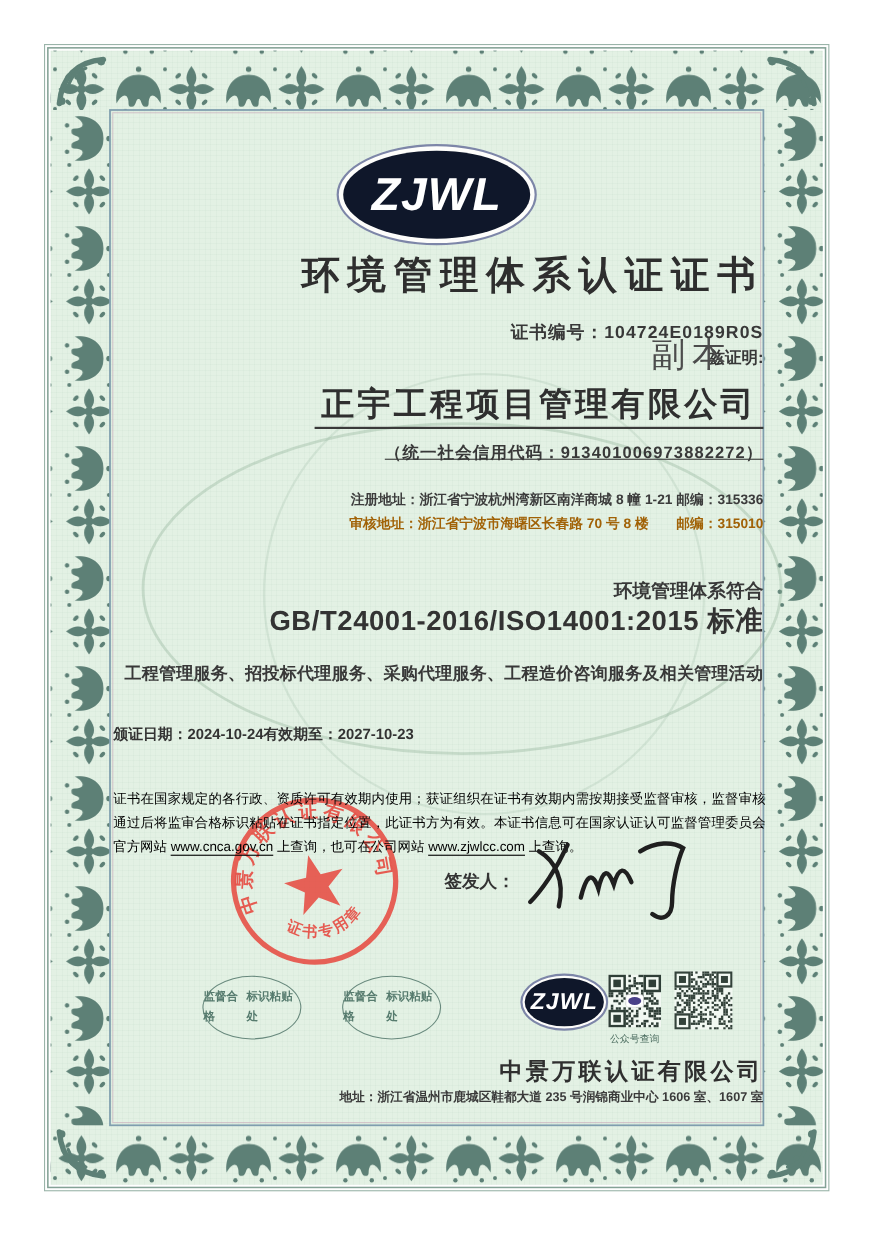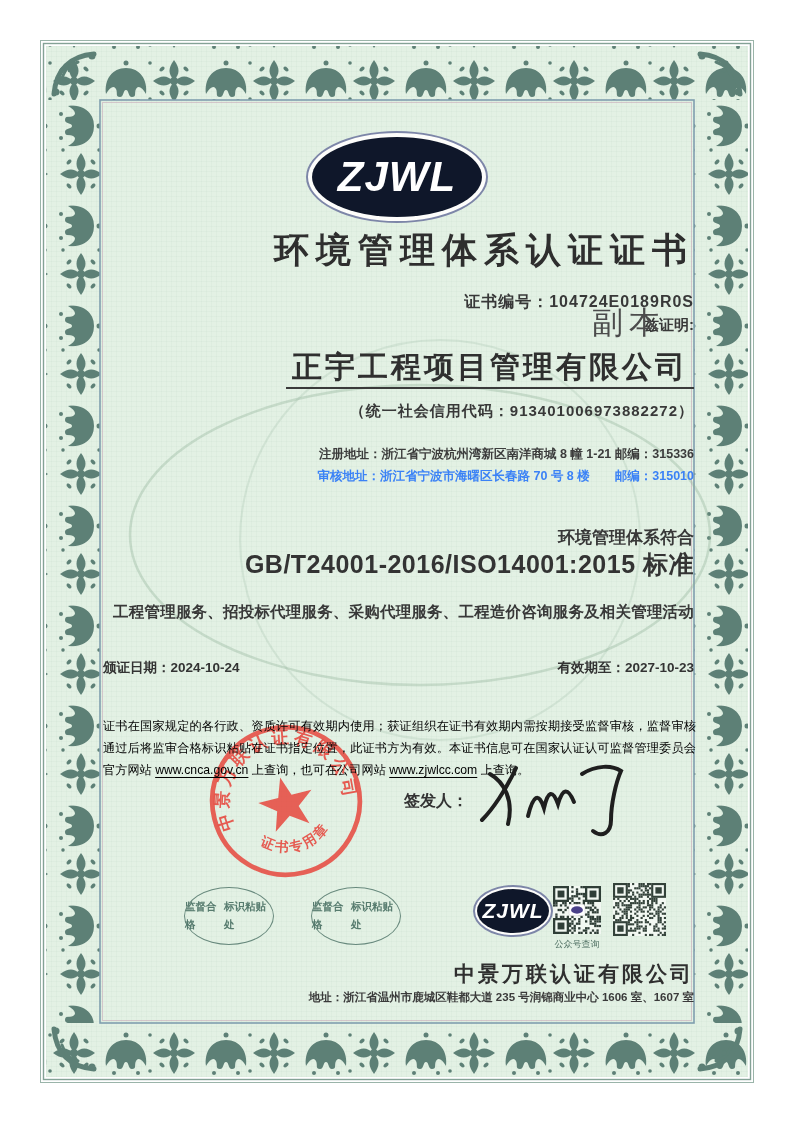--- a/index.html
+++ b/index.html
@@ -39,30 +39,30 @@
   .title { top:227px; font-size:35px; font-weight:bold; letter-spacing:7px; color:#2e2e2e; }
   .certno { top:292px; font-size:16px; font-weight:bold; letter-spacing:1px; }
   .certify { top:316px; font-size:15px; font-weight:bold;padding-left:45px; }
   .copy-label {
     position:absolute; left:592px; top:302px; font-family:"Liberation Serif","DejaVu Serif",serif;
     font-size:31px; color:#4c4c4c; letter-spacing:6px;
   }
   .company { top:347px; }
   .company span { font-size:30px; font-weight:bold; letter-spacing:3px; color:#2f2f2f;
     border-bottom:2px solid #3a3a3a; padding:0 6px 4px 6px; }
-  .creditcode { top:402px; font-size:15px; font-weight:bold; letter-spacing:1px; }
+  .creditcode { top:402px; font-size:15px; font-weight:bold; letter-spacing:1px;text-decoration:underline; }
   .addr1 { top:446px; font-size:12.5px; font-weight:bold; color:#3c3c3c; }
-  .addr2 { top:468px; font-size:12.5px; font-weight:bold; color:#3b82f6; }
+  .addr2 { top:468px; font-size:12.5px; font-weight:bold; color:#a16207; }
   .conform { top:526px; font-size:17px; font-weight:bold; }
   .standard { top:548px; font-size:25px; font-weight:600; letter-spacing:0.5px; color:#333; }
   .scope-intro { top:583px; font-size:14px; font-weight:bold; }
   .scope { top:602px; font-size:15.5px; font-weight:bold; letter-spacing:0.2px; white-space:nowrap; }
 
   .dates-row { position:absolute; left:103px; right:100px; top:659px; display:flex;
-    justify-content:space-between; font-size:13.5px; font-weight:bold; color:#333; }
+    font-size:13.5px; font-weight:bold; color:#333; }
   .fineprint { position:absolute; left:103px; right:98px; top:679px; font-size:12.2px;
     line-height:22px; color:#000000; text-align:justify;margin-top:36px; }
   .fineprint .link { text-decoration:underline; text-underline-offset:3px; }
 
   .seal-wrap { position:absolute; left:207px; top:722px; width:158px; height:158px;
     transform:rotate(-14deg); opacity:0.92; z-index:5; mix-blend-mode:multiply; }
   .signer { position:absolute; left:404px; top:791px; font-size:16px; font-weight:bold; color:#333; }
   .signature { position:absolute; left:478px; top:752px; z-index:4; }
 
   .sticker { position:absolute; width:90px; height:58px; border:1.5px solid #68897d;

